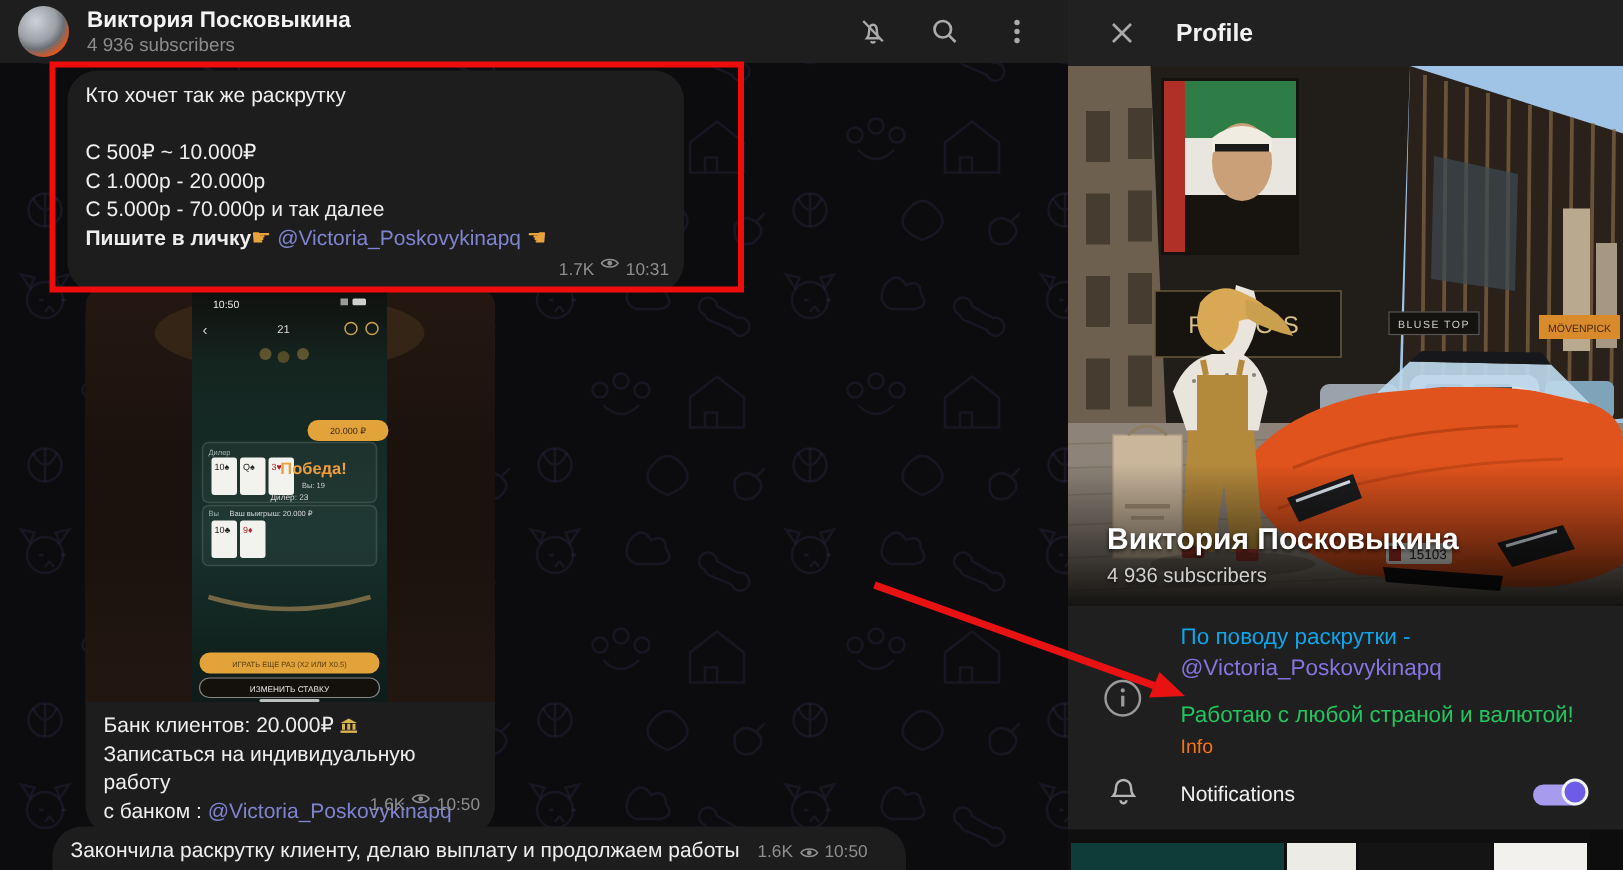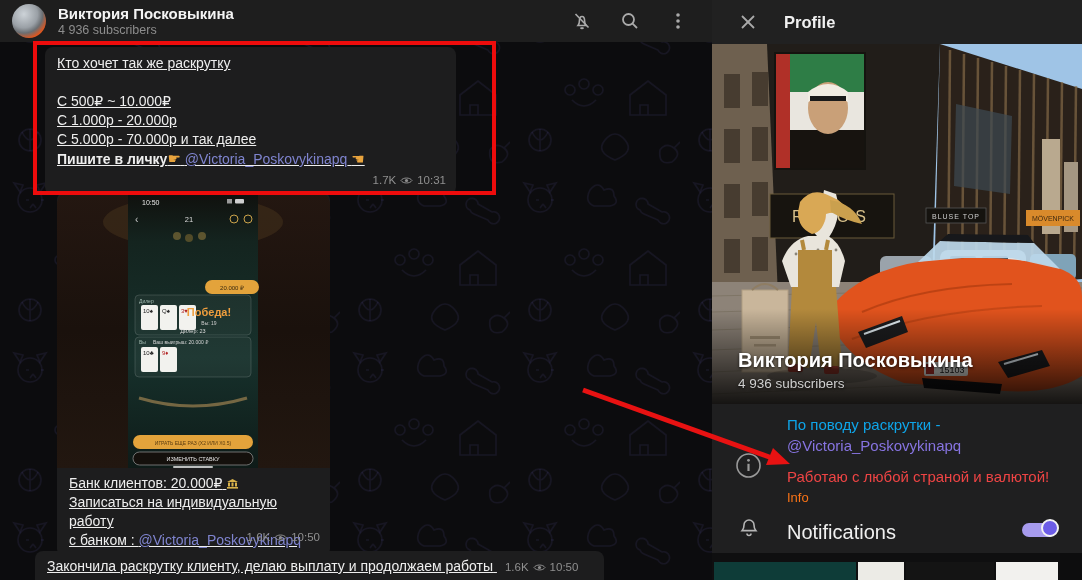--- a/index.html
+++ b/index.html
@@ -12,45 +12,45 @@
   #topbar{left:0;top:0;width:712px;height:42px;background:#1e1e1e;z-index:5;
           display:flex;align-items:center;}
   #topbar .avatar{width:34px;height:34px;border-radius:50%;margin-left:12px;flex:0 0 auto;
      background:radial-gradient(circle at 35% 30%,#cdd3d8 0%,#9aa0a6 42%,#6a6e72 58%,#e0561e 76%,#342c27 100%);}
   .tb-text{margin-left:12px;line-height:1.15;}
   .tb-title{font-size:15px;font-weight:bold;color:#f4f4f4;}
   .tb-sub{font-size:12.5px;color:#8d8d8d;margin-top:1px;}
   .tb-icons{margin-left:auto;display:flex;align-items:center;gap:24px;padding-right:22px;}
   .iconbtn{width:24px;height:24px;display:flex;align-items:center;justify-content:center;cursor:pointer;}
   
-  .bubble{position:absolute;background:#1d1d1e;border-radius:8px;color:#eeeeee;font-size:14px;line-height:19px;text-decoration:underline;}
-  .msg-footer{position:absolute;right:10px;bottom:5px;display:flex;align-items:center;gap:4px;
+  .bubble{position:absolute;background:#1d1d1e;border-radius:20px;color:#eeeeee;font-size:14px;line-height:19px;}
+  .msg-footer{position:absolute;right:10px;bottom:5px;display:flex;gap:4px;
               color:#8f8f8f;font-size:11.5px;white-space:nowrap;}
   .lnk{color:#7f84cf;text-decoration:none;cursor:pointer;}
   .hand{color:#e8a33d;font-size:15px;}
   
   .red-rect{position:absolute;left:33px;top:41px;width:455px;height:146px;
             border:4px solid #ee0c0c;z-index:40;pointer-events:none;}
   #arrow-overlay{left:0;top:0;width:1082px;height:580px;z-index:50;pointer-events:none;}
   
   #panel{left:712px;top:0;width:348px;height:580px;background:#0f0f10;z-index:10;}
   #panel-header{position:absolute;left:0;top:0;width:370px;height:44px;background:#212121;
                 display:flex;align-items:center;}
   #panel-title{font-size:16.5px;font-weight:bold;margin-left:24px;}
   #profile-photo{position:absolute;left:0;top:44px;width:370px;height:360px;overflow:hidden;}
   .ph-name{position:absolute;left:26px;top:349px;font-size:20px;font-weight:bold;color:#ffffff;
            text-shadow:0 1px 3px rgba(0,0,0,.8);z-index:12;}
   .ph-subs{position:absolute;left:26px;top:376px;font-size:13.5px;color:#cfcfcf;
            text-shadow:0 1px 3px rgba(0,0,0,.8);z-index:12;}
   #info-section{position:absolute;left:0;top:404px;width:370px;height:149px;background:#1f1f20;}
   .info-line1{position:absolute;left:75px;top:12px;font-size:15px;color:#0ea5e9;}
   .info-link{position:absolute;left:75px;top:33px;font-size:15px;color:#8774e1;cursor:pointer;}
-  .info-line2{position:absolute;left:75px;top:64px;font-size:15px;color:#ef4444;}
+  .info-line2{position:absolute;left:75px;top:64px;font-size:15px;color:#22c55e;}
   .info-label{position:absolute;left:75px;top:86px;font-size:13px;color:#f97316;}
-  .notif-label{position:absolute;left:75px;top:117px;font-size:20px;color:#f0f0f0;}
+  .notif-label{position:absolute;left:75px;top:117px;font-size:14px;color:#f0f0f0;}
   .toggle{position:absolute;right:26px;top:119px;width:34px;height:14px;border-radius:8px;
           background:#a79bee;cursor:pointer;}
   .toggle .knob{position:absolute;right:-3px;top:-4px;width:18px;height:18px;border-radius:50%;
           background:#6c5ce7;border:2px solid #f2f2f2;box-sizing:border-box;}
   #media-row{position:absolute;left:2px;top:562px;height:18px;display:flex;gap:2px;}
   .thumb{height:18px;}
   .t1{width:142px;background:#0e3c38;}
   .t2{width:46px;background:#ecebe6;}
   .t3{width:88px;background:#141414;}
   .t4{width:62px;background:#f2f1ee;}

